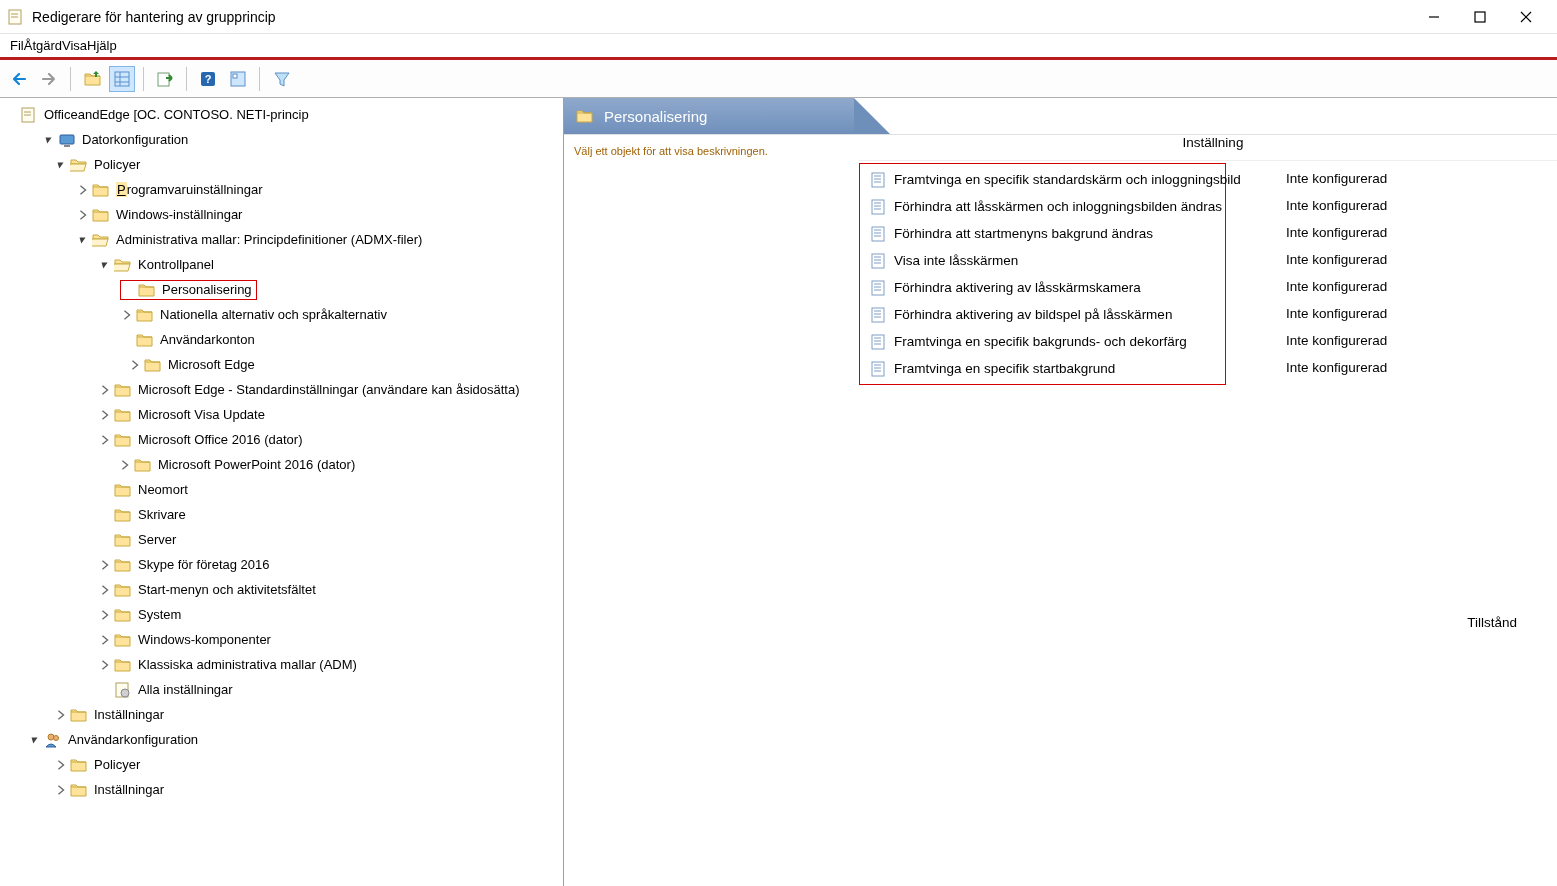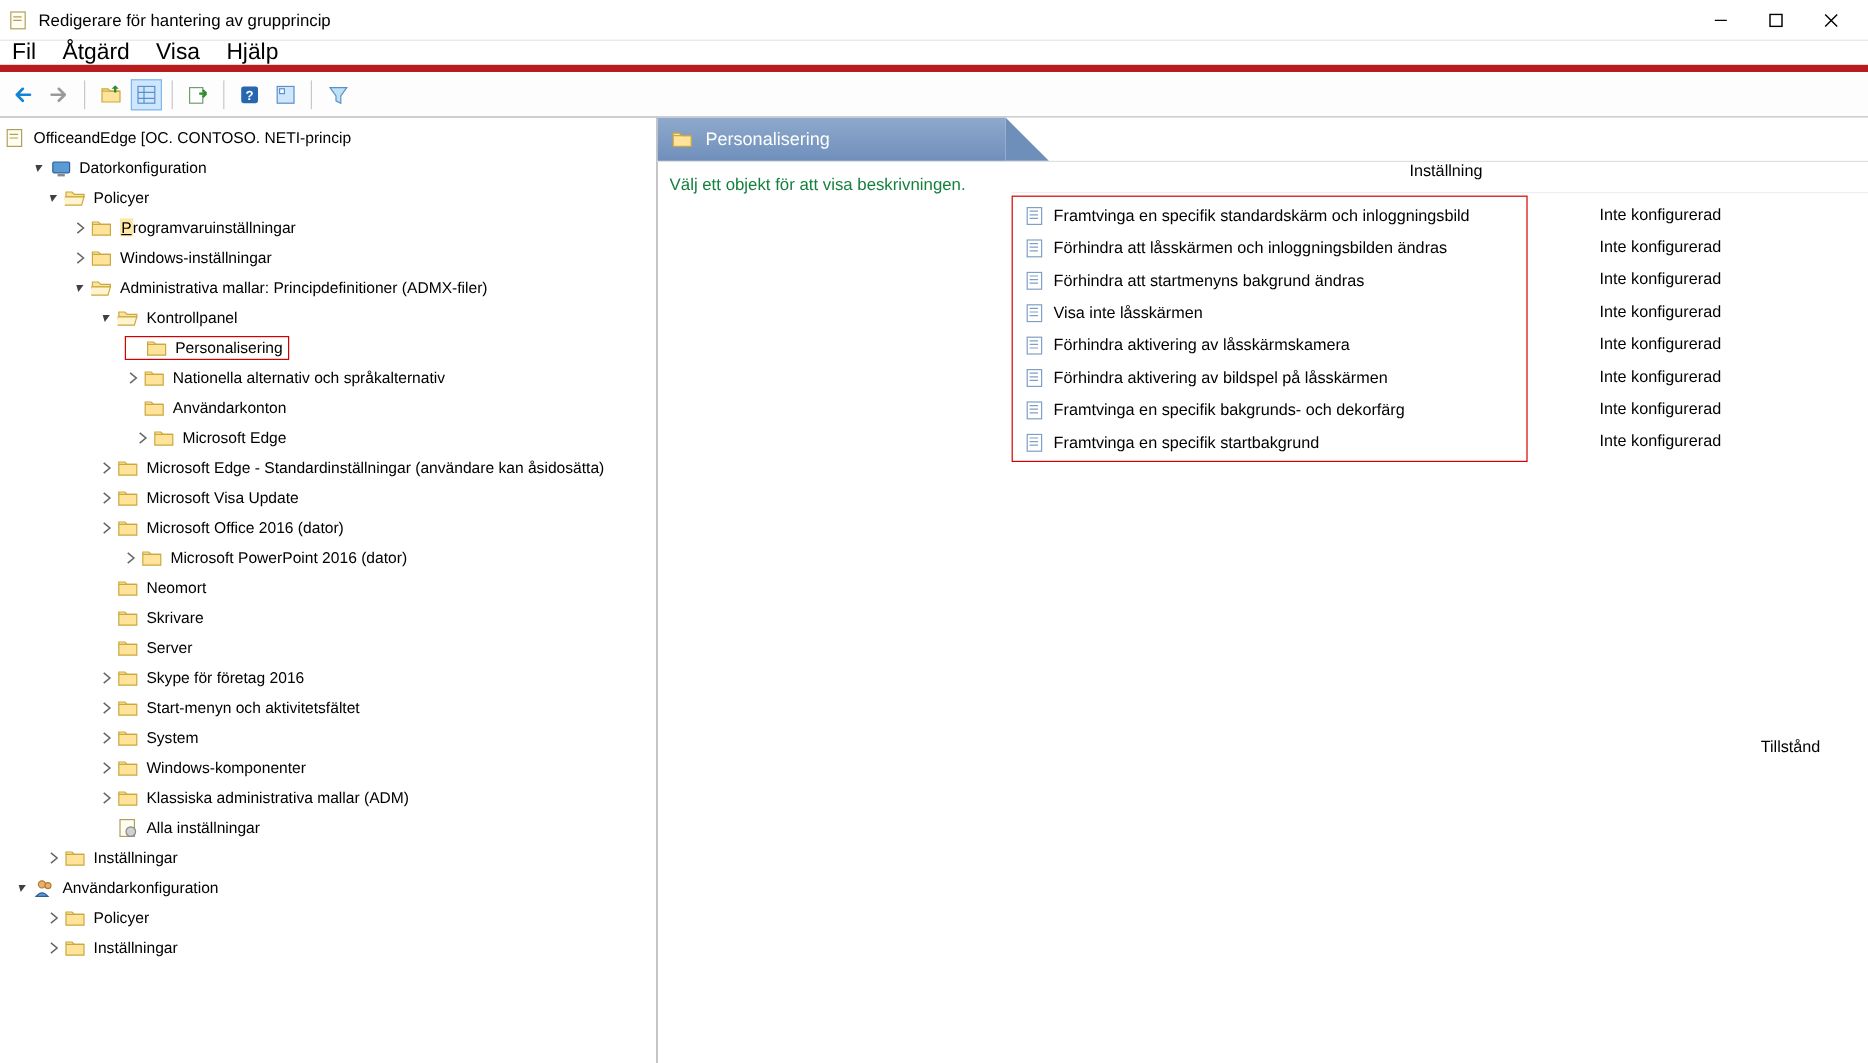--- a/index.html
+++ b/index.html
@@ -25,23 +25,22 @@
   .titlebar .title { flex:0 0 auto; font-size:14px; }
   .titlebar .spacer { flex:1; }
   .win-btn { width:46px; height:30px; display:flex; align-items:center; justify-content:center; }
   .win-btn svg { stroke:#000; }
   
   .menubar {
     display:flex;
     align-items:center;
     height:26px;
     padding: 0 10px;
-    gap: 22px;
-    border-bottom: 6px solid #b91c1c;
-    font-size:19px;
+    border-bottom: 3px solid #b91c1c;
+    font-size:13px;
   }
   .menubar span { cursor:default; }
   
   .toolbar {
     display:flex;
     align-items:center;
     height:38px;
     padding:0 6px;
     gap:4px;
     border-bottom: 1px solid #b0b0b0;
@@ -60,20 +59,21 @@
   
   .main {
     display:flex;
     height: calc(886px - 34px - 26px - 38px);
   }
   .tree-pane {
     width:548px;
     border-right:1px solid #9f9f9f;
     overflow:auto;
     padding-top:4px;
+    margin-left:16px;
   }
   .details-pane {
     flex:1;
     display:flex;
     flex-direction:column;
   }
   
   .tree-row {
     display:flex;
     align-items:center;
@@ -109,22 +109,22 @@
     border-bottom:1px solid #e0e0e0;
     background:#fff;
   }
   .details-body {
     display:flex;
     flex:1;
   }
   .desc-col {
     width:295px;
     padding:10px 8px 0 10px;
-    font-size:14px;
-    color:#15803d;
+    font-size:11px;
+    color:#a16207;
   }
   .settings-col {
     flex:1;
     display:flex;
     flex-direction:column;
   }
   .col-headers {
     display:flex;
     height:26px;
     align-items:center;
@@ -136,21 +136,21 @@
   .setting-row {
     display:flex;
     height:27px;
     align-items:center;
     font-size:13.5px;
   }
   .setting-row .c1 { flex:0 0 480px; padding-left:10px; display:flex; align-items:center; gap:8px;}
   .settings-list-box{
     border:1px solid #d40000;
     margin:2px 0 12px 0;
-    width:430px;
+    width:367px;
     padding:2px 0;
   }
   .settings-wrap{
     display:flex;
   }
   .state-list{
     padding-top:4px;
   }
   .state-list .st{ height:27px; display:flex; align-items:center; font-size:13.5px;}
 </style>

